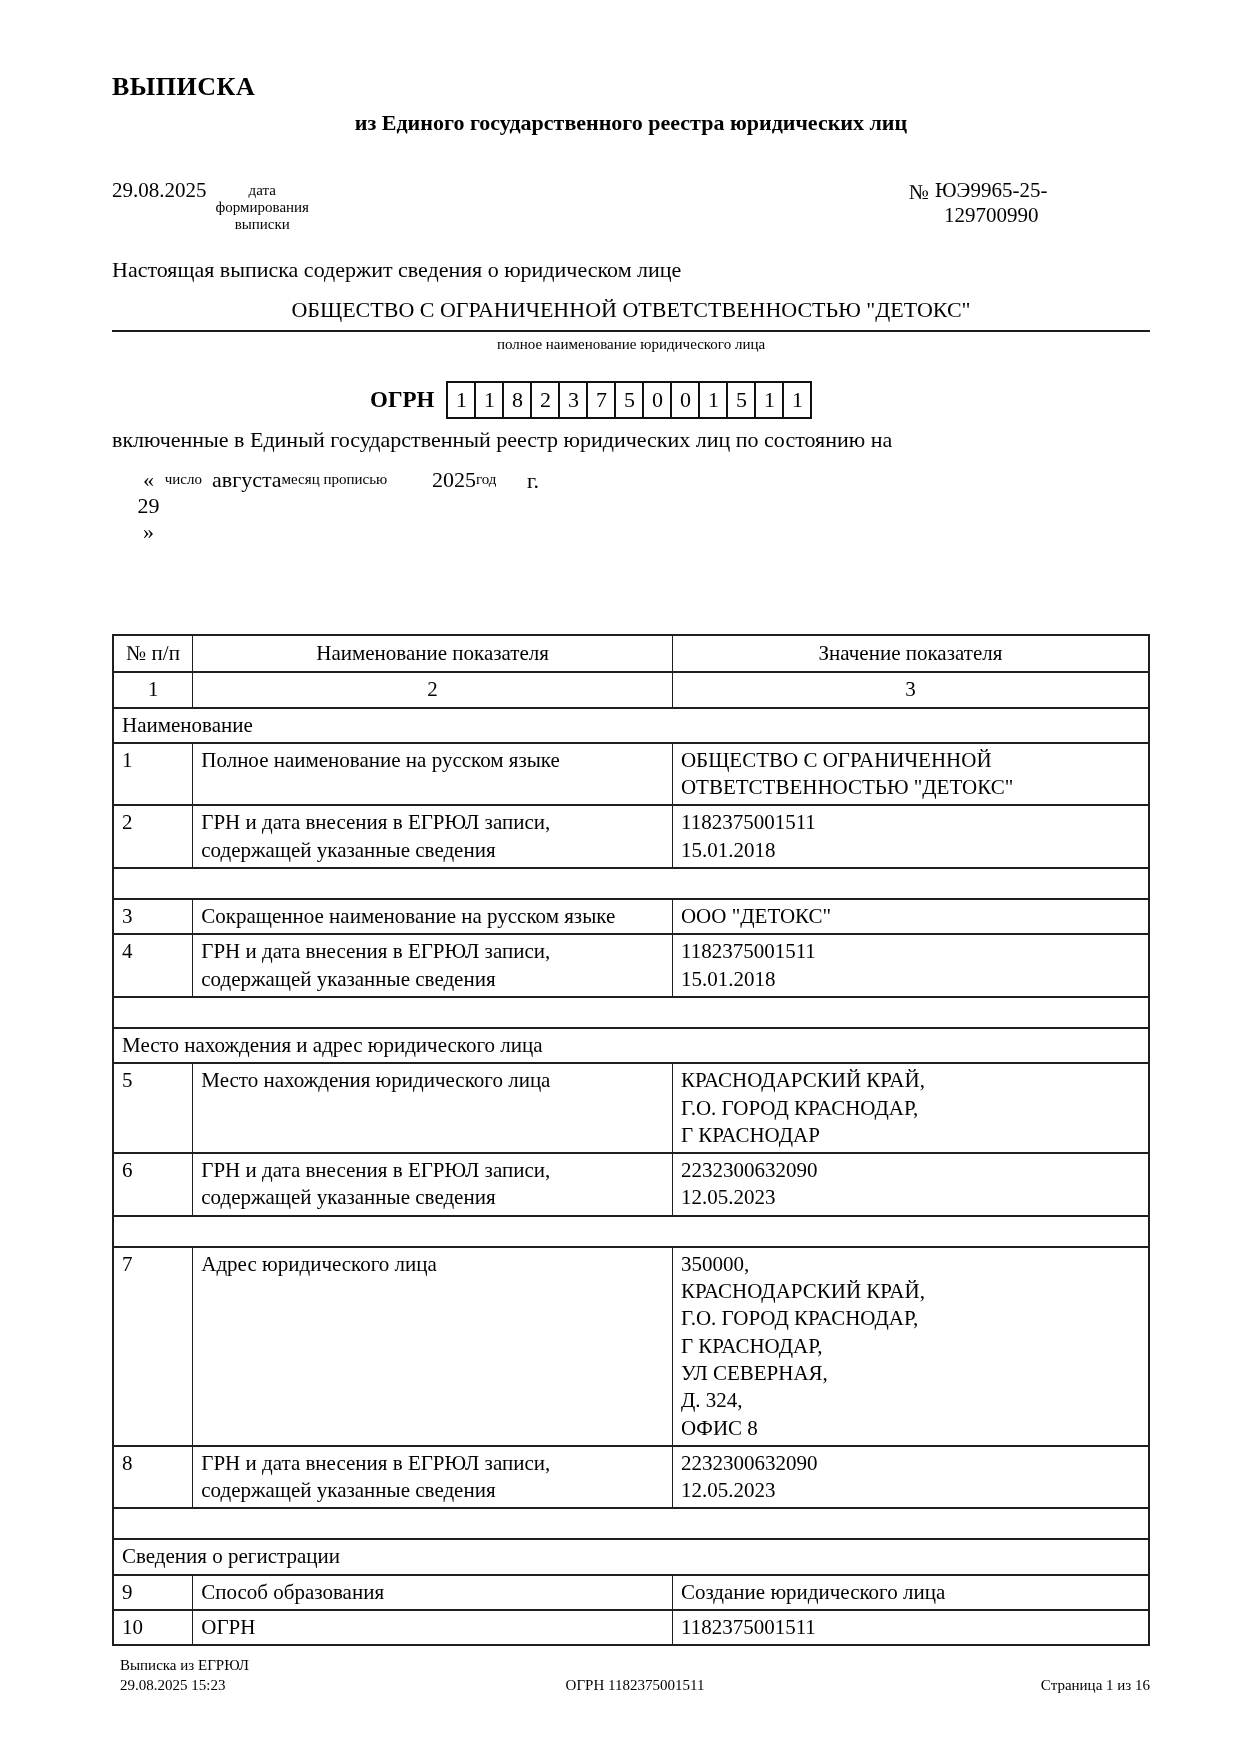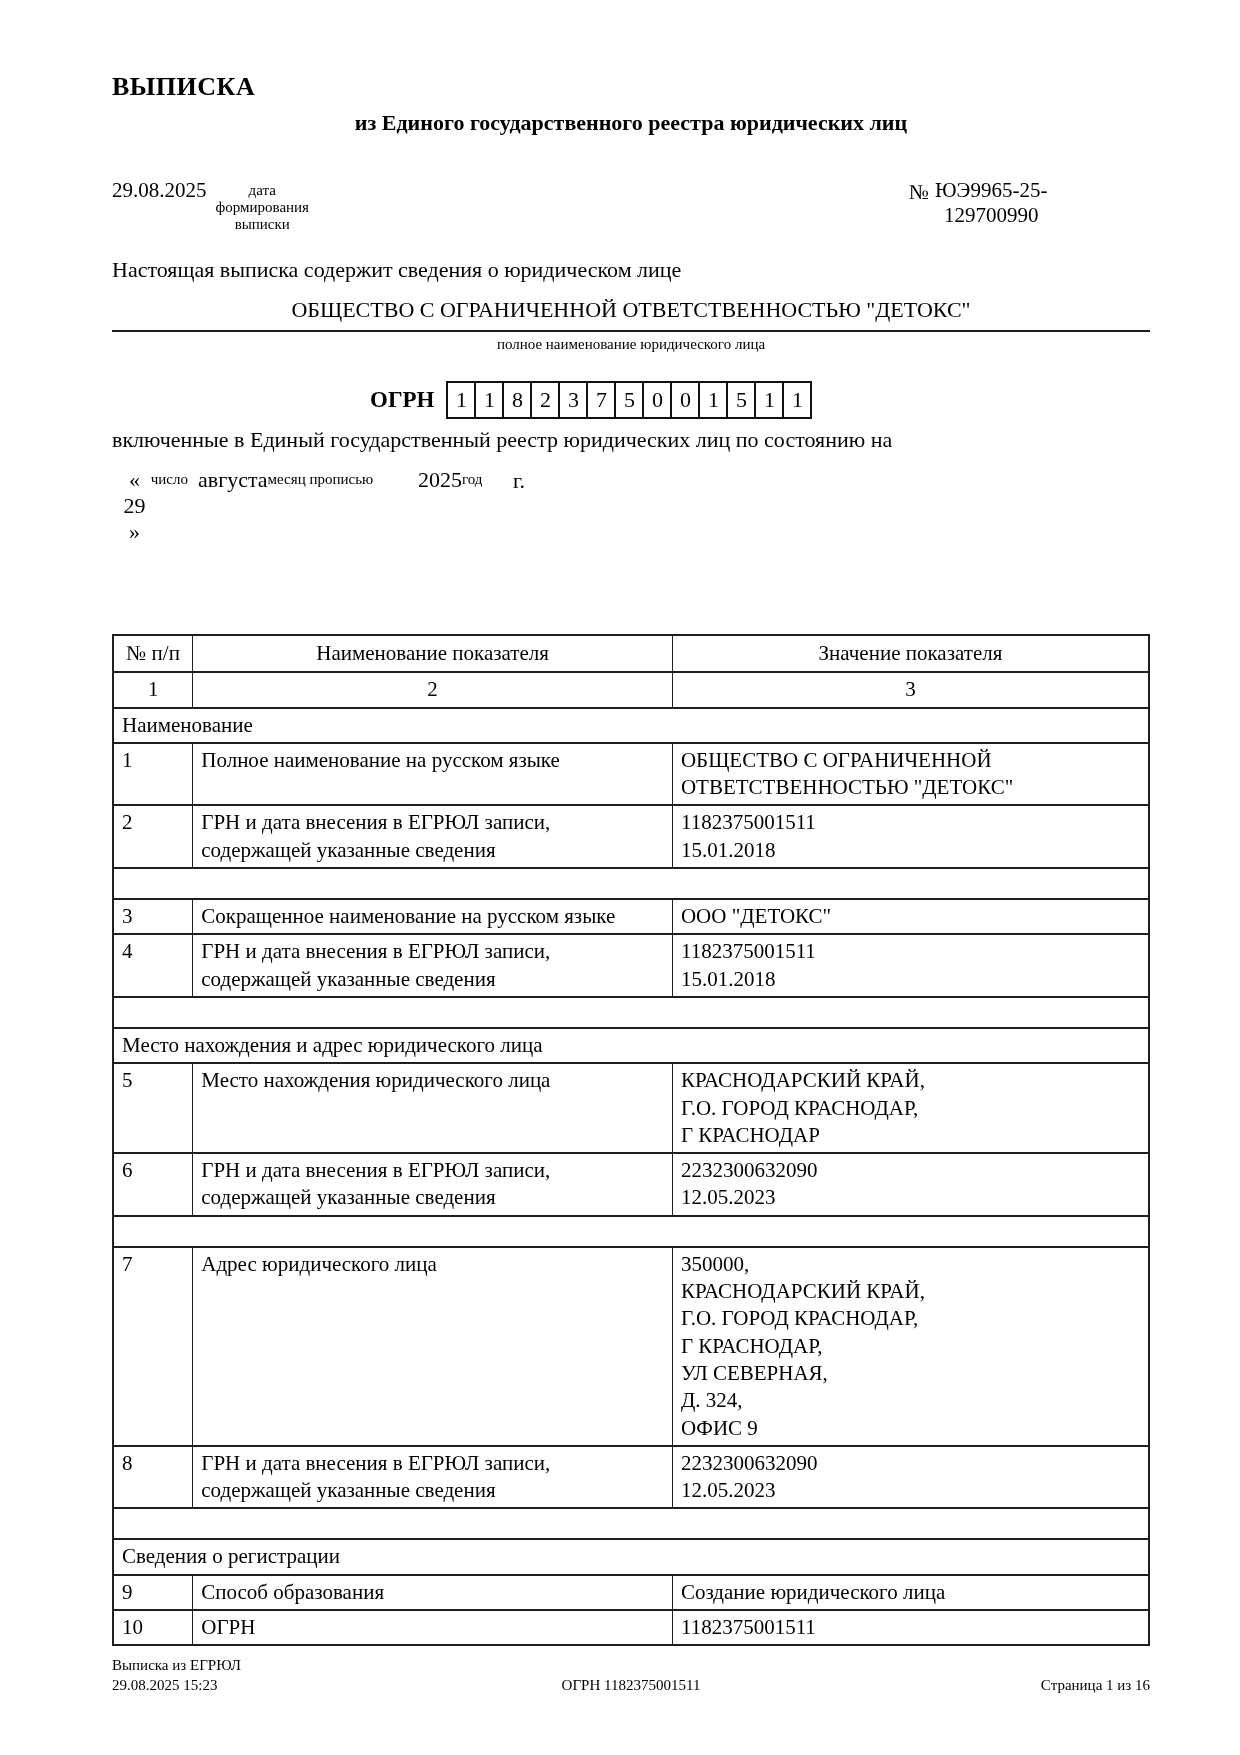--- a/index.html
+++ b/index.html
@@ -35,21 +35,21 @@
   .ogrn-boxes{display:flex;}
   .ogrn-box{
     width:26px;height:34px;border:2px solid #111;display:flex;align-items:center;justify-content:center;
     font-size:22px;
   }
   .ogrn-box + .ogrn-box{border-left:none;}
 
   .included-line{margin-top:8px;font-size:22px;}
 
   .asof-row{margin-top:14px;display:flex;align-items:flex-start;font-size:22px;}
-  .asof-day{margin-left:6px;width:70px;}
+  .asof-day{margin-left:20px;width:70px;}
   .asof-month{margin-left:10px;width:210px;}
   .asof-year{margin-left:10px;width:86px;}
   .asof-row .val{font-size:22px;padding-bottom:5px;}
   .asof-suffix{margin-left:9px;padding-top:1px;}
 
   table.details{
     margin-top:84px;width:100%;border-collapse:collapse;font-size:21px;line-height:1.3;
     border:2px solid #1f1f1f;
   }
   table.details th,table.details td{
@@ -60,21 +60,21 @@
   tr.numbering-row td{text-align:center;}
   td.num-cell{text-align:center;padding:3px 2px;}
   td.section-cell{text-align:center;font-weight:bold;padding:4px 8px;}
   td.spacer-cell{height:23px;padding:0;}
   td.value-cell{white-space:pre-line;}
 
   .page-footer{
     position:absolute;left:112px;top:1655px;width:1038px;
     display:flex;align-items:flex-end;font-size:15px;line-height:1.35;
   }
-  .page-footer .f-left{flex:1;}
+  .page-footer .f-left{flex:1;margin-left:8px;}
   .page-footer .f-center{text-align:center;}
   .page-footer .f-right{flex:1;text-align:right;}
 </style>
 </head>
 <body>
 
 <div class="content">
 
   <div class="doc-title">ВЫПИСКА</div>
   <div class="doc-subtitle">из Единого государственного реестра юридических лиц</div>
@@ -215,21 +215,21 @@
         </tr>
         <tr>
           <td class="num-cell">7</td>
           <td class="name-cell">Адрес юридического лица</td>
           <td class="value-cell">350000,
 КРАСНОДАРСКИЙ КРАЙ,
 Г.О. ГОРОД КРАСНОДАР,
 Г КРАСНОДАР,
 УЛ СЕВЕРНАЯ,
 Д. 324,
-ОФИС 9</td>
+ОФИС 8</td>
         </tr>
         <tr>
           <td class="num-cell">8</td>
           <td class="name-cell">ГРН и дата внесения в ЕГРЮЛ записи, содержащей указанные сведения</td>
           <td class="value-cell">2232300632090
 12.05.2023</td>
         </tr>
         <tr>
           <td colspan="3" class="spacer-cell"></td>
         </tr>

